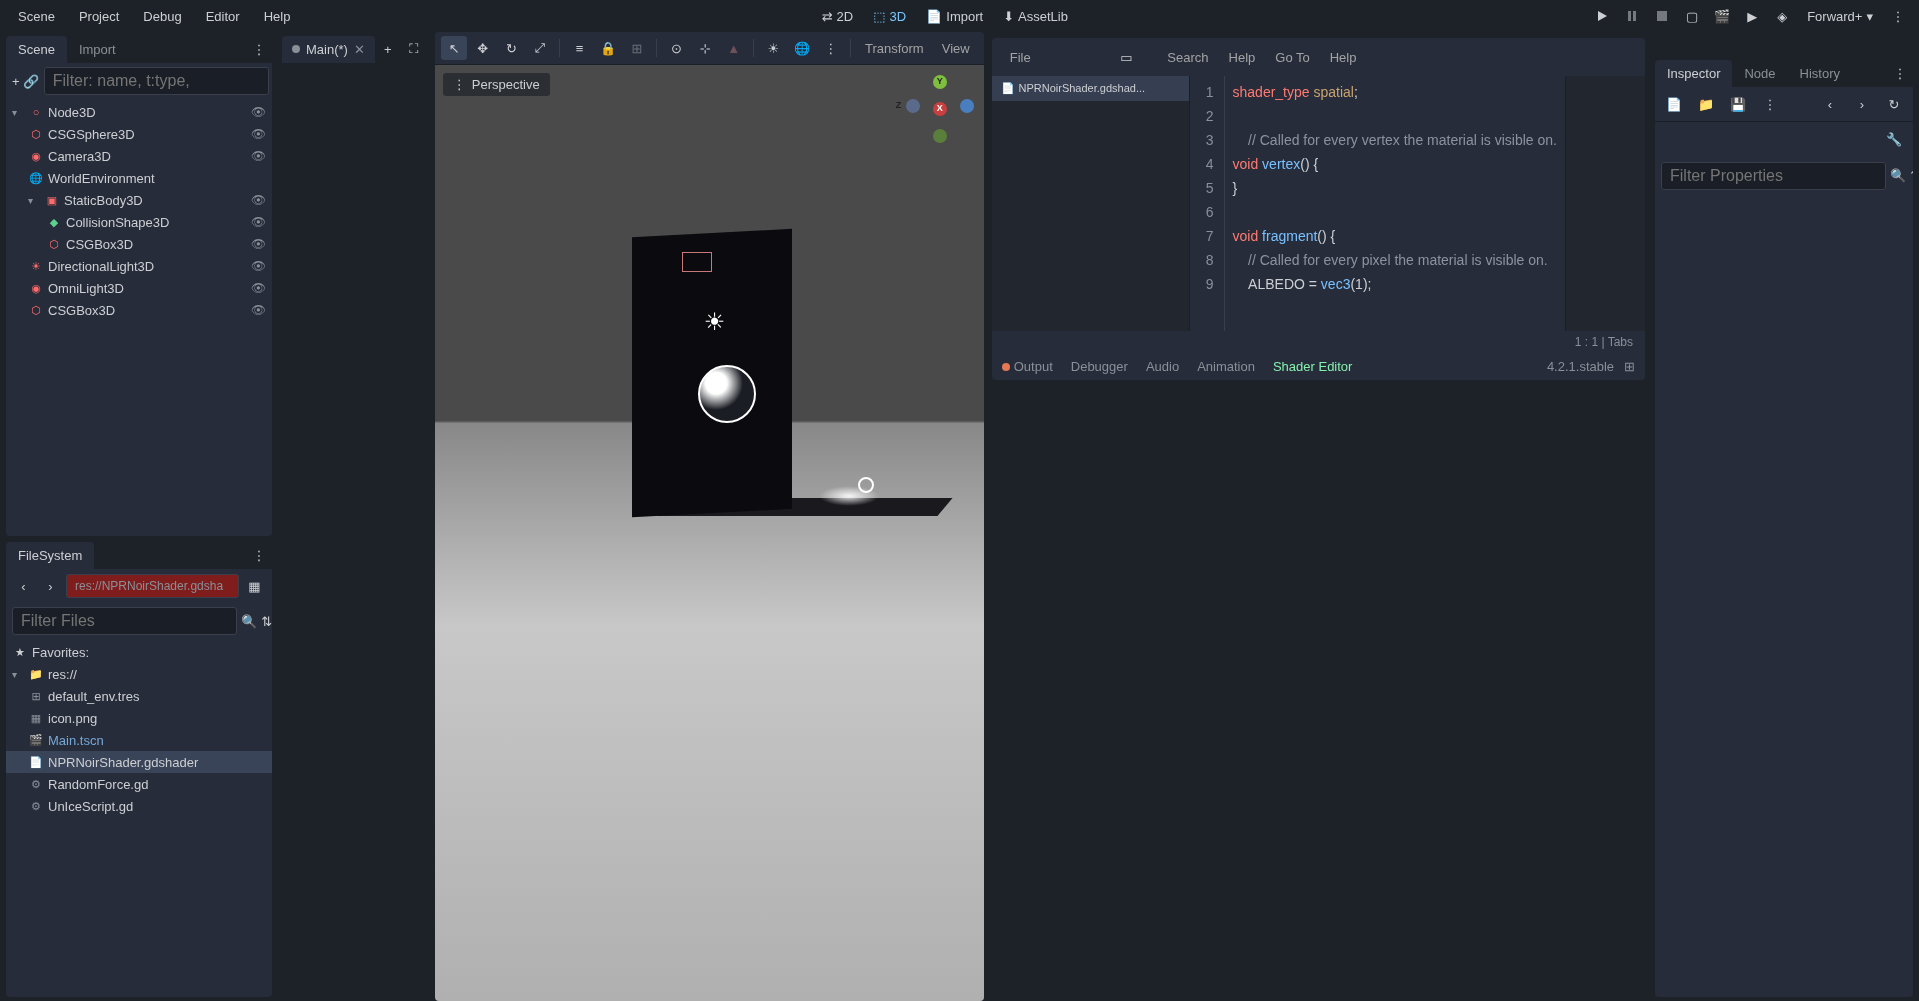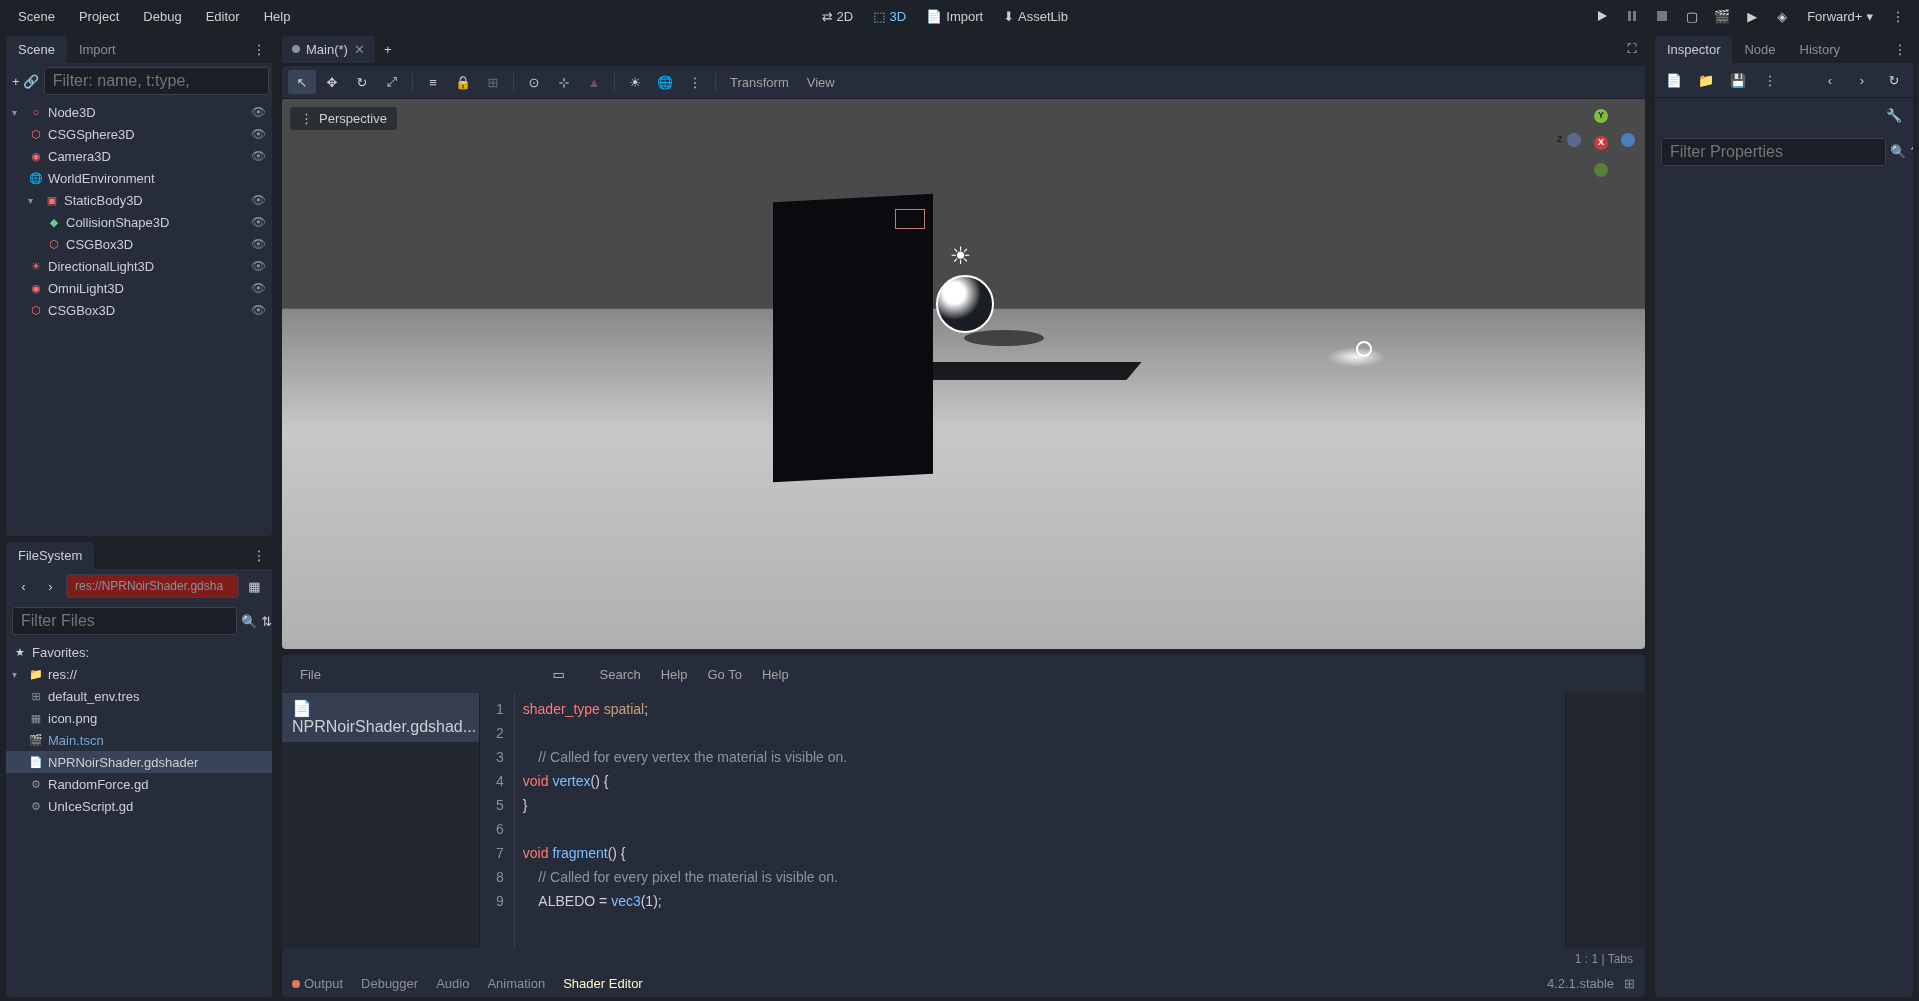--- a/index.html
+++ b/index.html
@@ -5,21 +5,21 @@
 * { margin: 0; padding: 0; box-sizing: border-box; font-family: -apple-system, BlinkMacSystemFont, "Segoe UI", sans-serif; }
 body { background: #1d2229; color: #cdcfd2; font-size: 13px; overflow: hidden; width: 1919px; height: 1001px; }
 .menubar { display: flex; align-items: center; height: 32px; background: #1d2229; padding: 0 8px; justify-content: space-between; }
 .menubar-left, .menubar-center, .menubar-right { display: flex; align-items: center; gap: 4px; }
 .menu-item { padding: 4px 10px; cursor: pointer; color: #cdcfd2; }
 .top-btn { padding: 4px 8px; cursor: pointer; display: flex; align-items: center; gap: 4px; color: #cdcfd2; }
 .top-btn.active { color: #76c8ff; }
 .icon-btn { width: 26px; height: 26px; display: flex; align-items: center; justify-content: center; cursor: pointer; color: #cdcfd2; }
 .main-layout { display: flex; height: calc(1001px - 32px); }
 .left-col { width: 278px; display: flex; flex-direction: column; gap: 6px; padding: 4px 6px; }
-.center-col { flex: 1; display: flex; flex-direction: column; }
+.center-col { flex: 1; display: flex; flex-direction: row; }
 .right-col { width: 270px; display: flex; flex-direction: column; padding: 4px 6px; }
 .panel { background: #262c3a; border-radius: 4px; display: flex; flex-direction: column; overflow: hidden; }
 .panel-tabs { display: flex; background: #1d2229; }
 .panel-tab { padding: 6px 12px; cursor: pointer; color: #8a8f98; background: #1d2229; }
 .panel-tab.active { background: #262c3a; color: #cdcfd2; border-top-left-radius: 4px; border-top-right-radius: 4px; }
 .panel-toolbar { display: flex; align-items: center; gap: 4px; padding: 4px 6px; }
 .filter-input { flex: 1; background: #1a1e26; border: 1px solid #3a3f4b; border-radius: 3px; padding: 4px 8px; color: #cdcfd2; font-size: 16px; }
 .tree { padding: 2px 0; }
 .tree-item { display: flex; align-items: center; padding: 3px 6px; cursor: pointer; gap: 4px; }
 .tree-item.selected { background: #3a4458; }
@@ -54,34 +54,34 @@
 .scene-sphere { position: absolute; left: 48%; top: 32%; width: 58px; height: 58px; border-radius: 50%; background: radial-gradient(circle at 30% 30%, #fff 0%, #fff 20%, #1a1d24 50%); border: 2px solid #fff; }
 .scene-shadow2 { position: absolute; left: 50%; top: 42%; width: 80px; height: 16px; background: #0a0a0f; border-radius: 50%; opacity: 0.6; }
 .scene-light { position: absolute; left: 49%; top: 26%; color: #fff; font-size: 24px; }
 .scene-cam { position: absolute; left: 45%; top: 20%; width: 30px; height: 20px; border: 1.5px solid #c87878; }
 .scene-omni { position: absolute; right: 19%; top: 45%; width: 60px; height: 20px; background: radial-gradient(ellipse, rgba(255,255,255,0.9) 0%, transparent 70%); }
 .scene-omni-icon { position: absolute; right: 20%; top: 44%; width: 16px; height: 16px; border: 2px solid #fff; border-radius: 50%; }
 .bottom-panel { background: #262c3a; margin: 6px 4px 4px 4px; border-radius: 4px; display: flex; flex-direction: column; height: 342px; }
 .bp-menubar { display: flex; align-items: center; gap: 4px; padding: 6px 10px; }
 .bp-body { flex: 1; display: flex; overflow: hidden; }
 .bp-sidebar { width: 198px; background: #21262f; border-right: 1px solid #1a1e26; }
-.bp-file-tab { padding: 6px 10px; background: #363e52; color: #cdcfd2; font-size: 16px; cursor: pointer; }
+.bp-file-tab { padding: 6px 10px; background: #363e52; color: #cdcfd2; font-size: 11px; cursor: pointer; }
 .code-area { flex: 1; display: flex; font-family: "Consolas", monospace; font-size: 14px; position: relative; }
 .gutter { background: #262c3a; color: #8a8f98; text-align: right; padding: 4px 10px 4px 16px; line-height: 24px; border-right: 1px solid #3a3f4b; }
 .code-lines { flex: 1; padding: 4px 8px; line-height: 24px; }
 .code-lines .kw { color: #ff7b72; }
 .code-lines .fn { color: #79c0ff; }
 .code-lines .cmt { color: #8b949e; }
 .code-lines .ty { color: #c9a26f; }
 .minimap { width: 80px; background: #21262f; border-left: 1px solid #1a1e26; }
 .bp-status { display: flex; justify-content: flex-end; padding: 4px 12px; color: #8a8f98; font-size: 12px; gap: 12px; }
 .bp-bottom-tabs { display: flex; align-items: center; padding: 6px 10px; gap: 18px; justify-content: space-between; }
 .bp-bt-left { display: flex; gap: 18px; align-items: center; }
 .bp-bt { color: #8a8f98; cursor: pointer; }
-.bp-bt.active { color: #fef9c3; }
+.bp-bt.active { color: #86efac; }
 .output-dot { width: 8px; height: 8px; border-radius: 50%; background: #e67855; display: inline-block; margin-right: 4px; }
 .right-tabs { display: flex; }
 .right-tb { display: flex; gap: 6px; padding: 4px 6px; }
 .filter-row { display: flex; gap: 4px; padding: 6px 6px; }
 .ic-node3d { color: #ff6b6b; }
 .ic-csg { color: #ff6b6b; }
 .ic-cam { color: #ff6b6b; }
 .ic-env { color: #8a8f98; }
 .ic-body { color: #ff6b6b; }
 .ic-col { color: #5fcf8f; }
@@ -400,21 +400,21 @@
         </div>
         <div style="display:flex;gap:10px;align-items:center;color:#8a8f98">
           <span>4.2.1.stable</span>
           <span>⊞</span>
         </div>
       </div>
     </div>
   </div>
 
   <div class="right-col">
-    <div class="panel" style="flex:1;">
+    <div class="panel" style="flex:1;margin-top:24px;">
       <div class="right-tabs panel-tabs">
         <div class="panel-tab active">Inspector</div>
         <div class="panel-tab">Node</div>
         <div class="panel-tab">History</div>
         <div style="flex:1"></div>
         <div class="icon-btn">⋮</div>
       </div>
       <div class="right-tb">
         <div class="icon-btn">📄</div>
         <div class="icon-btn">📁</div>

